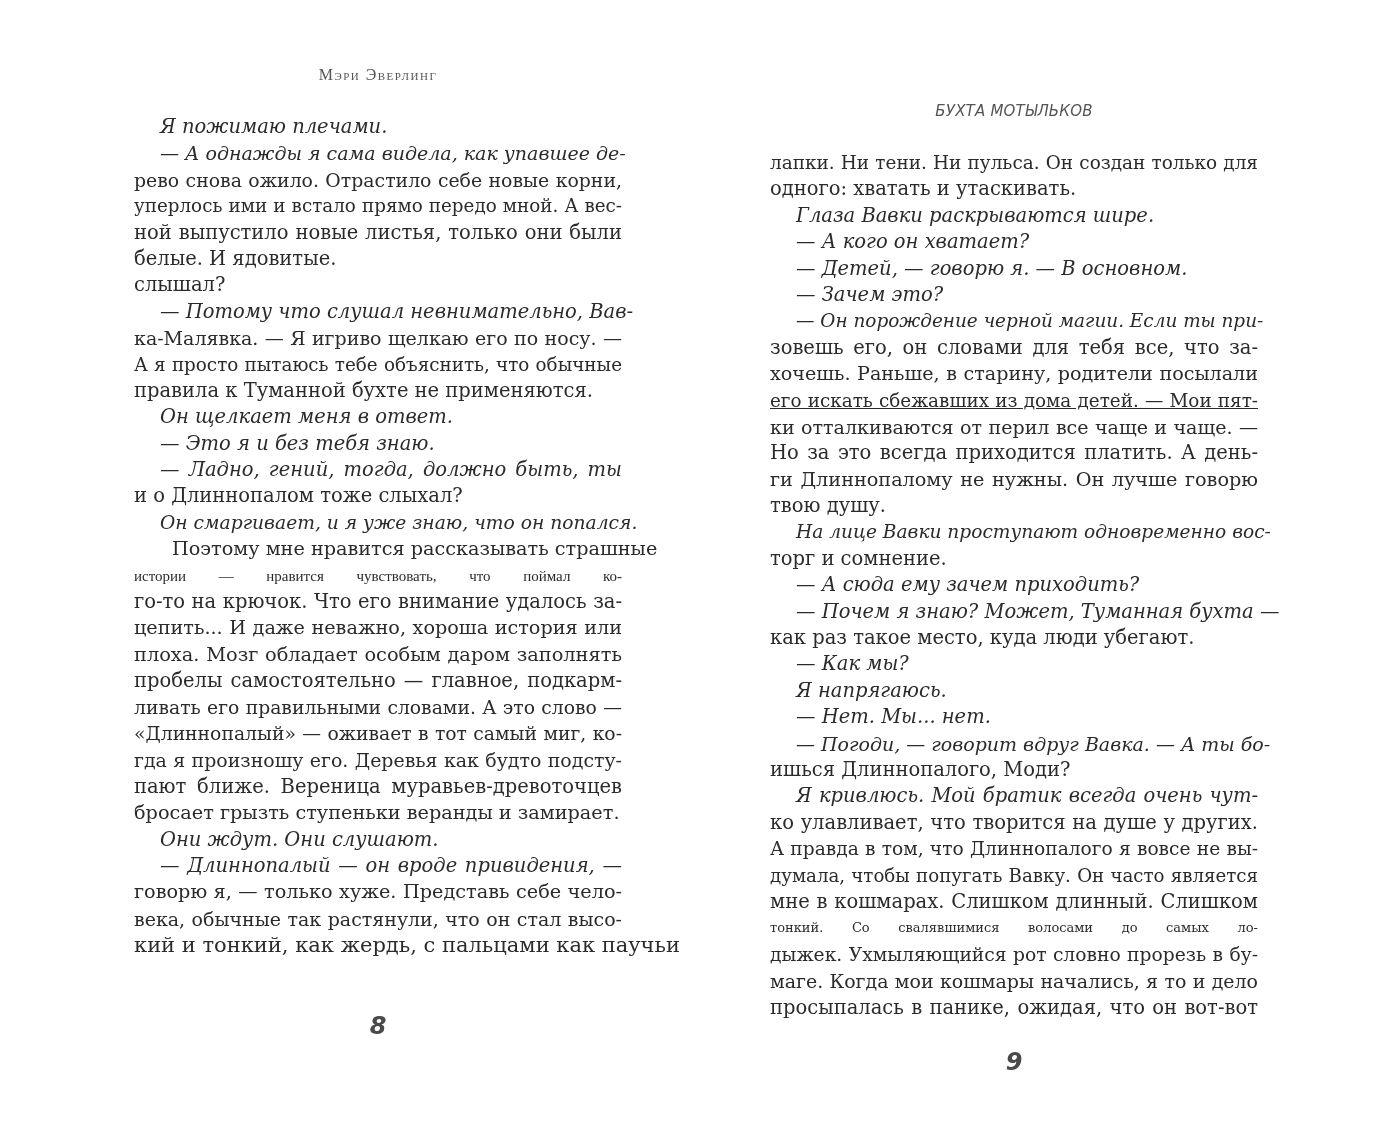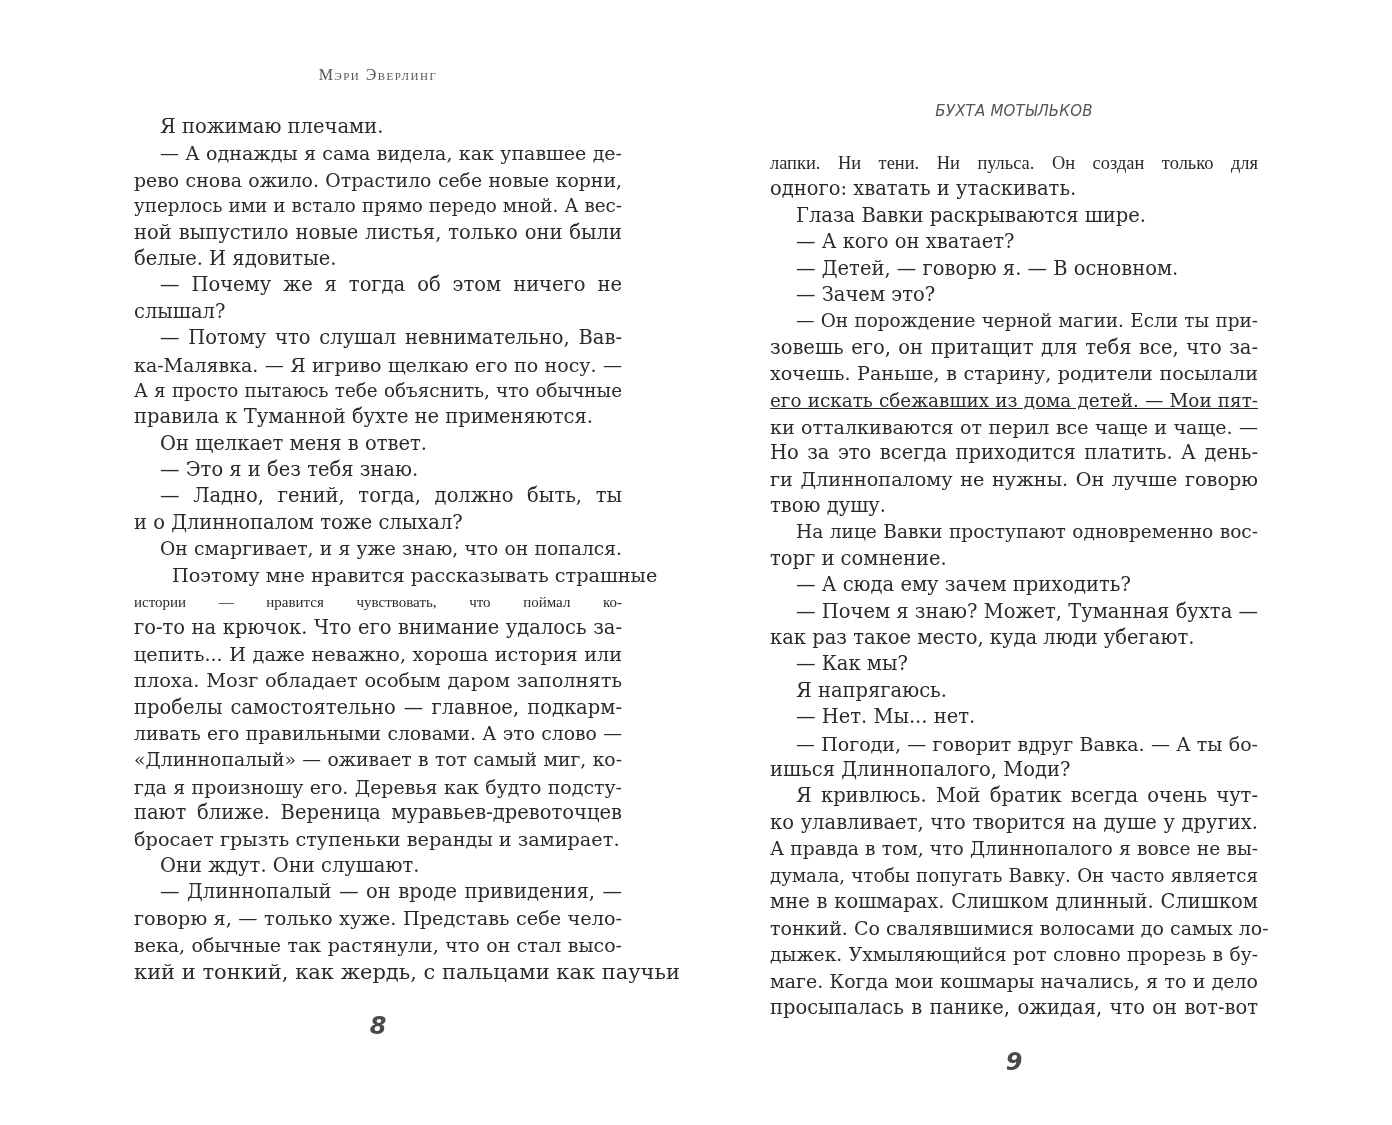--- a/index.html
+++ b/index.html
@@ -65,20 +65,21 @@
       white-space: nowrap;
       text-align: justify;
       text-align-last: justify;
       overflow: visible;
     }
     .line.last {
       text-align-last: left;
     }
     .line.indent {
       padding-left: 26px;
+      font-style: italic;
     }
 
     .folio {
       position: absolute;
       top: 1008px;
       height: 36px;
       line-height: 36px;
       width: 60px;
       text-align: center;
       font-family: "DejaVu Sans", "Liberation Sans", sans-serif;
@@ -95,21 +96,20 @@
 
 <div class="page page-left">
   <div class="running-head">Мэри Эверлинг</div>
   <div class="text-block">
       <div class="line indent last">Я пожимаю плечами.</div>
       <div class="line indent" style="font-size: 19.0116px;">— А однажды я сама видела, как упавшее де-</div>
       <div class="line" style="font-size: 18.8602px;">рево снова ожило. Отрастило себе новые корни,</div>
       <div class="line" style="font-size: 18.3053px;">уперлось ими и встало прямо передо мной. А вес-</div>
       <div class="line">ной выпустило новые листья, только они были</div>
       <div class="line last">белые. И ядовитые.</div>
-      <div class="line indent">— Почему же я тогда об этом ничего не</div>
       <div class="line last">слышал?</div>
       <div class="line indent">— Потому что слушал невнимательно, Вав-</div>
       <div class="line" style="font-size: 19.0189px;">ка-Малявка. — Я игриво щелкаю его по носу. —</div>
       <div class="line" style="font-size: 18.3402px;">А я просто пытаюсь тебе объяснить, что обычные</div>
       <div class="line last">правила к Туманной бухте не применяются.</div>
       <div class="line indent last">Он щелкает меня в ответ.</div>
       <div class="line indent last">— Это я и без тебя знаю.</div>
       <div class="line indent">— Ладно, гений, тогда, должно быть, ты</div>
       <div class="line last">и о Длиннопалом тоже слыхал?</div>
       <div class="line indent" style="font-size: 18.709px;">Он смаргивает, и я уже знаю, что он попался.</div>
@@ -129,28 +129,28 @@
       <div class="line" style="font-size: 19.2448px;">говорю я, — только хуже. Представь себе чело-</div>
       <div class="line" style="font-size: 18.976px;">века, обычные так растянули, что он стал высо-</div>
       <div class="line" style="font-size: 21px;">кий и тонкий, как жердь, с пальцами как паучьи</div>
     </div>
   <div class="folio">8</div>
 </div>
 
 <div class="page page-right">
   <div class="running-head">БУХТА МОТЫЛЬКОВ</div>
   <div class="text-block">
-      <div class="line" style="font-size: 18.4283px; font-family: Liberation Serif, serif;">лапки. Ни тени. Ни пульса. Он создан только для</div>
+      <div class="line" style="font-size: 18.4283px;">лапки. Ни тени. Ни пульса. Он создан только для</div>
       <div class="line last">одного: хватать и утаскивать.</div>
       <div class="line indent last">Глаза Вавки раскрываются шире.</div>
       <div class="line indent last">— А кого он хватает?</div>
       <div class="line indent last">— Детей, — говорю я. — В основном.</div>
       <div class="line indent last">— Зачем это?</div>
       <div class="line indent" style="font-size: 18.4586px;">— Он порождение черной магии. Если ты при-</div>
-      <div class="line">зовешь его, он притащит для тебя все, что за-</div>
+      <div class="line">зовешь его, он словами для тебя все, что за-</div>
       <div class="line" style="font-size: 19.1161px;">хочешь. Раньше, в старину, родители посылали</div>
       <div class="line" style="font-size: 18.3775px; text-decoration: underline;">его искать сбежавших из дома детей. — Мои пят-</div>
       <div class="line" style="font-size: 19.0769px;">ки отталкиваются от перил все чаще и чаще. —</div>
       <div class="line">Но за это всегда приходится платить. А день-</div>
       <div class="line" style="font-size: 19.2374px;">ги Длиннопалому не нужны. Он лучше говорю</div>
       <div class="line last">твою душу.</div>
       <div class="line indent" style="font-size: 18.5914px;">На лице Вавки проступают одновременно вос-</div>
       <div class="line last">торг и сомнение.</div>
       <div class="line indent last">— А сюда ему зачем приходить?</div>
       <div class="line indent">— Почем я знаю? Может, Туманная бухта —</div>
@@ -158,19 +158,19 @@
       <div class="line indent last">— Как мы?</div>
       <div class="line indent last">Я напрягаюсь.</div>
       <div class="line indent last">— Нет. Мы... нет.</div>
       <div class="line indent" style="font-size: 18.9757px;">— Погоди, — говорит вдруг Вавка. — А ты бо-</div>
       <div class="line last">ишься Длиннопалого, Моди?</div>
       <div class="line indent">Я кривлюсь. Мой братик всегда очень чут-</div>
       <div class="line">ко улавливает, что творится на душе у других.</div>
       <div class="line" style="font-size: 18.6266px;">А правда в том, что Длиннопалого я вовсе не вы-</div>
       <div class="line" style="font-size: 18.2058px;">думала, чтобы попугать Вавку. Он часто является</div>
       <div class="line">мне в кошмарах. Слишком длинный. Слишком</div>
-      <div class="line" style="font-size: 19px;">тонкий. Со свалявшимися волосами до самых ло-</div>
+      <div class="line" style="font-size: 13px;">тонкий. Со свалявшимися волосами до самых ло-</div>
       <div class="line" style="font-size: 18.6967px;">дыжек. Ухмыляющийся рот словно прорезь в бу-</div>
       <div class="line" style="font-size: 18.954px;">маге. Когда мои кошмары начались, я то и дело</div>
       <div class="line">просыпалась в панике, ожидая, что он вот-вот</div>
     </div>
   <div class="folio">9</div>
 </div>
 
 </body></html>

